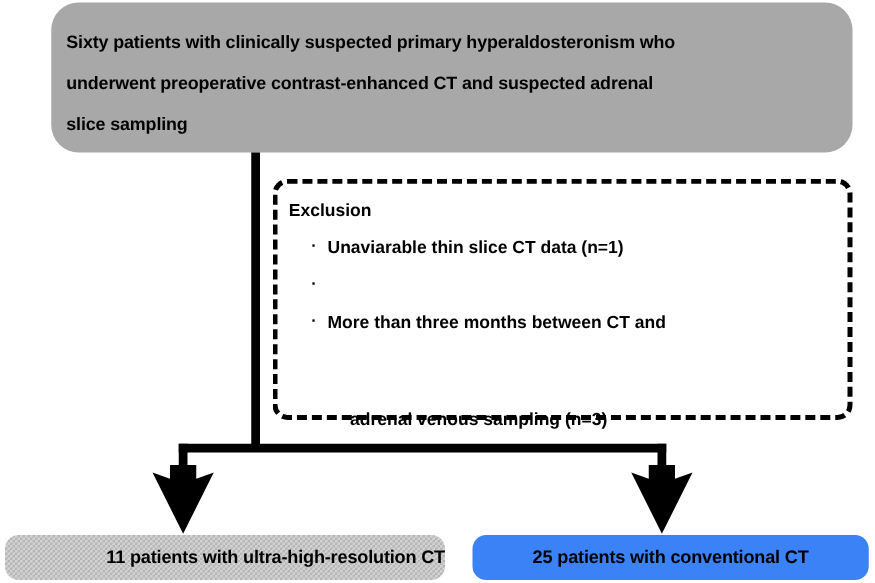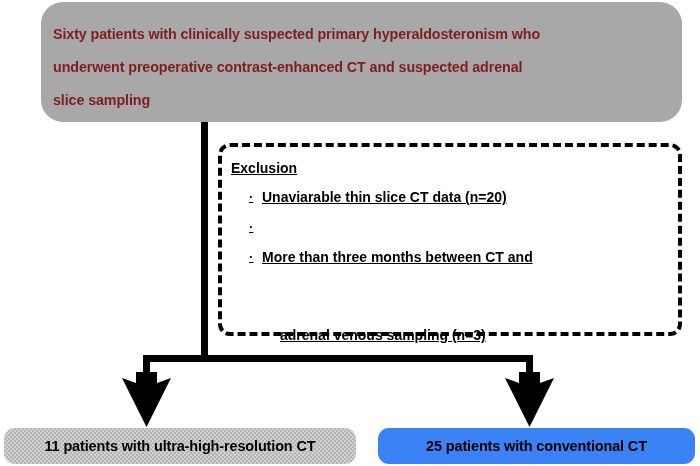--- a/index.html
+++ b/index.html
@@ -31,38 +31,37 @@
     width: 641px;
     height: 120px;
     background: #a8a8a8;
     border-radius: 22px;
     box-sizing: border-box;
     padding: 16px 20px 0 12px;
   }
   .header-line {
     font-size: 14.3px;
     font-weight: bold;
-    color: #7f1d1d;
+    color: #000000;
     line-height: 33px;
     letter-spacing: -0.1px;
     white-space: nowrap;
   }
 
   
   .exclusion-box {
     position: absolute;
     left: 218px;
     top: 143px;
     width: 464px;
     height: 193px;
     box-sizing: border-box;
     border: 4px dashed #000000;
     border-radius: 12px;
     padding: 10px 0 0 9px;
-    text-decoration: underline;
   }
   .exclusion-title {
     font-size: 14px;
     font-weight: bold;
     color: #000;
     line-height: 22px;
     margin-bottom: 3px;
   }
   .excl-item {
     display: flex;
@@ -112,20 +111,21 @@
     left: 4px;
     top: 428px;
     width: 352px;
     height: 36px;
     background-color: #d2d2d2;
     background-image:
       linear-gradient(45deg, #b4b4b4 25%, transparent 25%, transparent 75%, #b4b4b4 75%),
       linear-gradient(45deg, #b4b4b4 25%, transparent 25%, transparent 75%, #b4b4b4 75%);
     background-size: 4px 4px;
     background-position: 0 0, 2px 2px;
+    justify-content: flex-end;
   }
   .bottom-right {
     left: 378px;
     top: 428px;
     width: 317px;
     height: 36px;
     background: #3b82f6;
   }
   .bottom-label {
     font-size: 14.5px;
@@ -159,21 +159,21 @@
     <rect x="526" y="355" width="7" height="40" fill="#000000"></rect>
 
     <polygon points="529.5,427 505,378 519,383 519,372 540,372 540,383 554,378" fill="#000000"></polygon>
   </svg>
 
   <div class="exclusion-box">
     <div class="exclusion-title">Exclusion</div>
 
     <div class="excl-item">
       <span class="excl-bullet">·</span>
-      <span>Unaviarable thin slice CT data (n=20)</span>
+      <span>Unaviarable thin slice CT data (n=1)</span>
     </div>
 
     <div class="excl-item">
       <span class="excl-bullet">·</span>
     </div>
 
     <div class="excl-item">
       <span class="excl-bullet">·</span>
       <span>More than three months  between CT and</span>
     </div>

